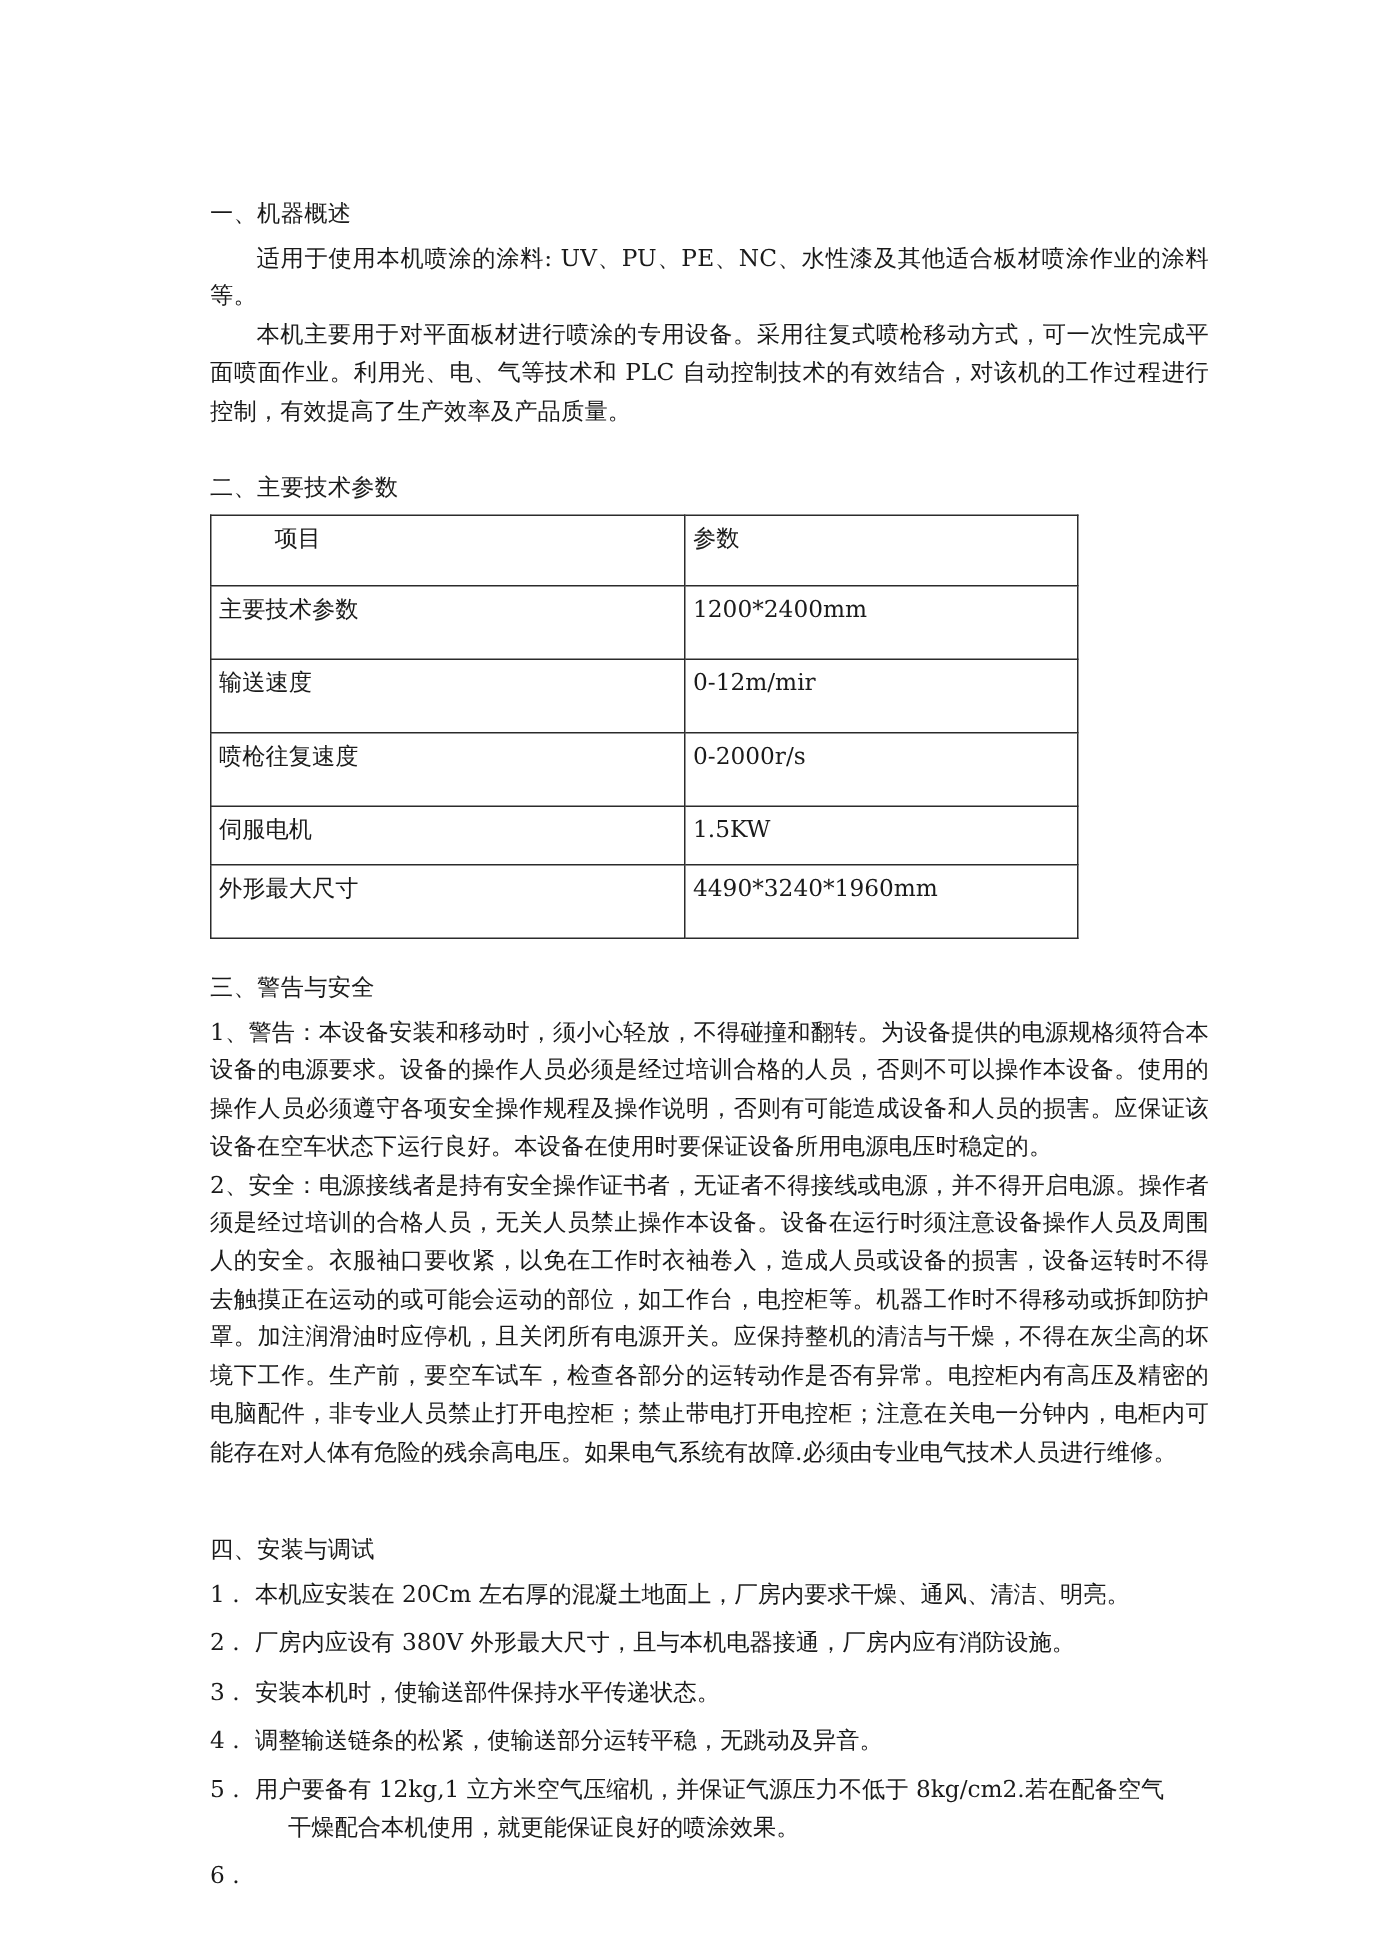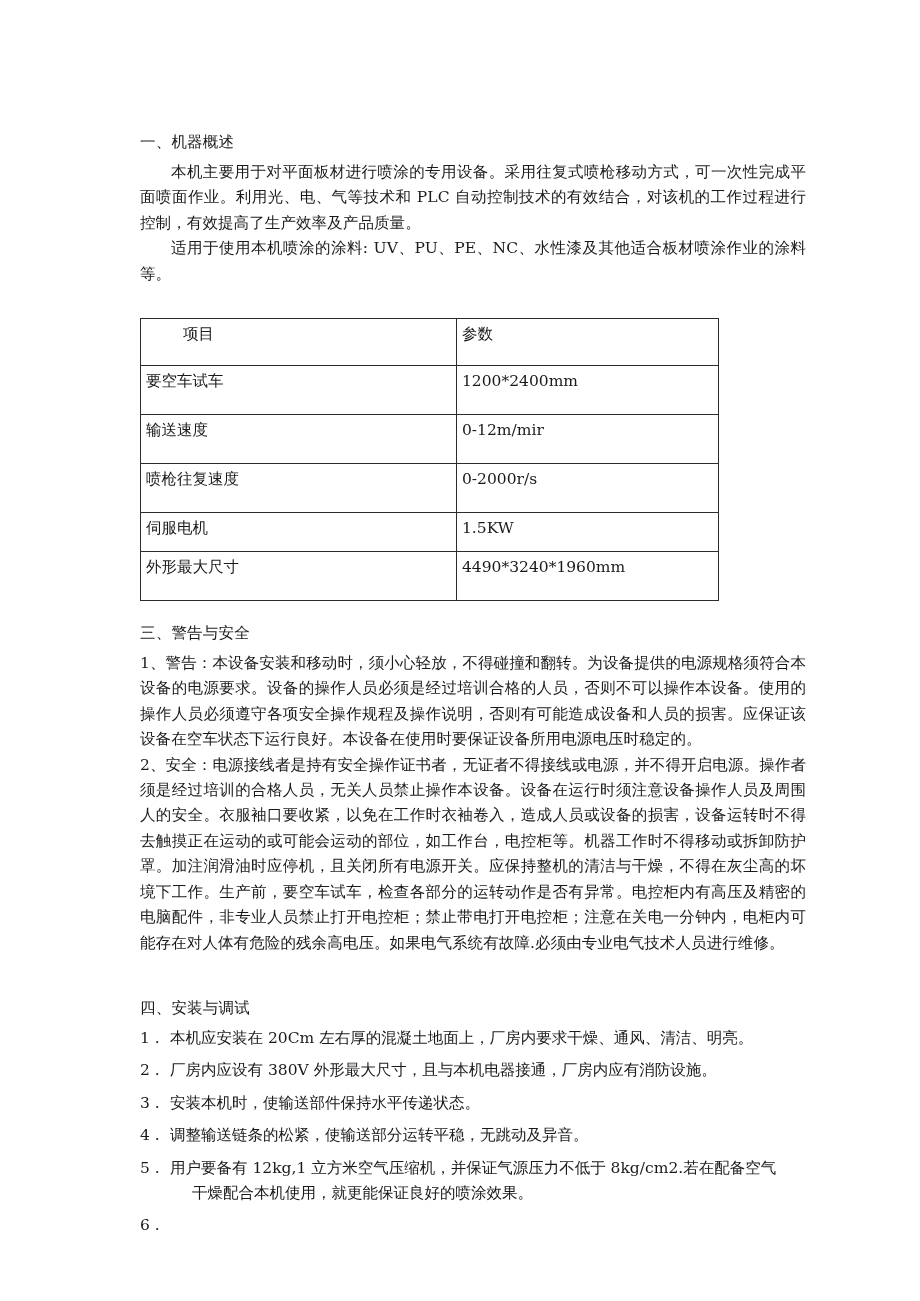--- a/index.html
+++ b/index.html
@@ -109,41 +109,42 @@
 </style>
 </head>
 <body>
 
 <div class="page">
   <div class="content">
 
     <div>
       <p class="section-heading">一、机器概述</p>
       <div class="block-gap-sm"></div>
+      <p class="para indent2">适用于使用本机喷涂的涂料: UV、PU、PE、NC、水性漆及其他适合板材喷涂作业的涂料等。</p>
       <p class="para indent2">本机主要用于对平面板材进行喷涂的专用设备。采用往复式喷枪移动方式，可一次性完成平面喷面作业。利用光、电、气等技术和 PLC 自动控制技术的有效结合，对该机的工作过程进行控制，有效提高了生产效率及产品质量。</p>
-      <p class="para indent2">适用于使用本机喷涂的涂料: UV、PU、PE、NC、水性漆及其他适合板材喷涂作业的涂料等。</p>
     </div>
 
     <div class="block-gap-lg"></div>
 
     <div>
+      <p class="section-heading">二、主要技术参数</p>
       <div class="block-gap-sm"></div>
 
       <table class="spec-table">
         <colgroup>
           <col class="c-item">
           <col class="c-val">
         </colgroup>
         <tbody>
           <tr class="header-row">
             <td class="item-head">项目</td>
             <td>参数</td>
           </tr>
           <tr class="tall-row">
-            <td>要空车试车</td>
+            <td>主要技术参数</td>
             <td>1200*2400mm</td>
           </tr>
           <tr class="tall-row">
             <td>输送速度</td>
             <td>0-12m/mir</td>
           </tr>
           <tr class="tall-row">
             <td>喷枪往复速度</td>
             <td>0-2000r/s</td>
           </tr>

